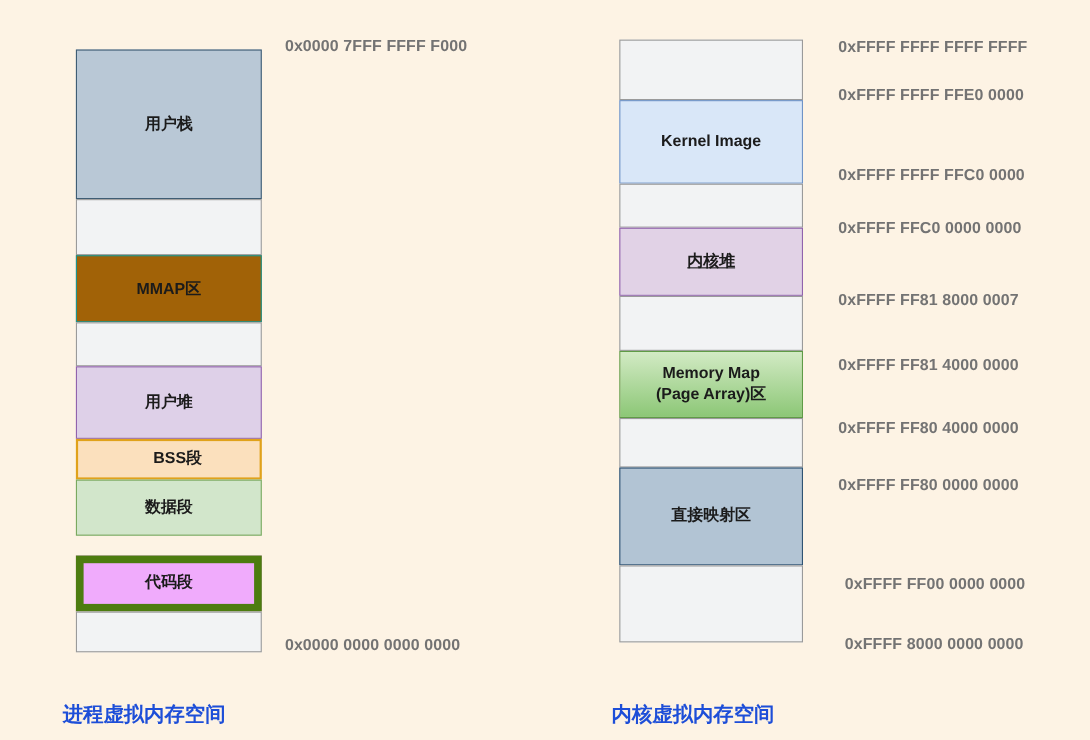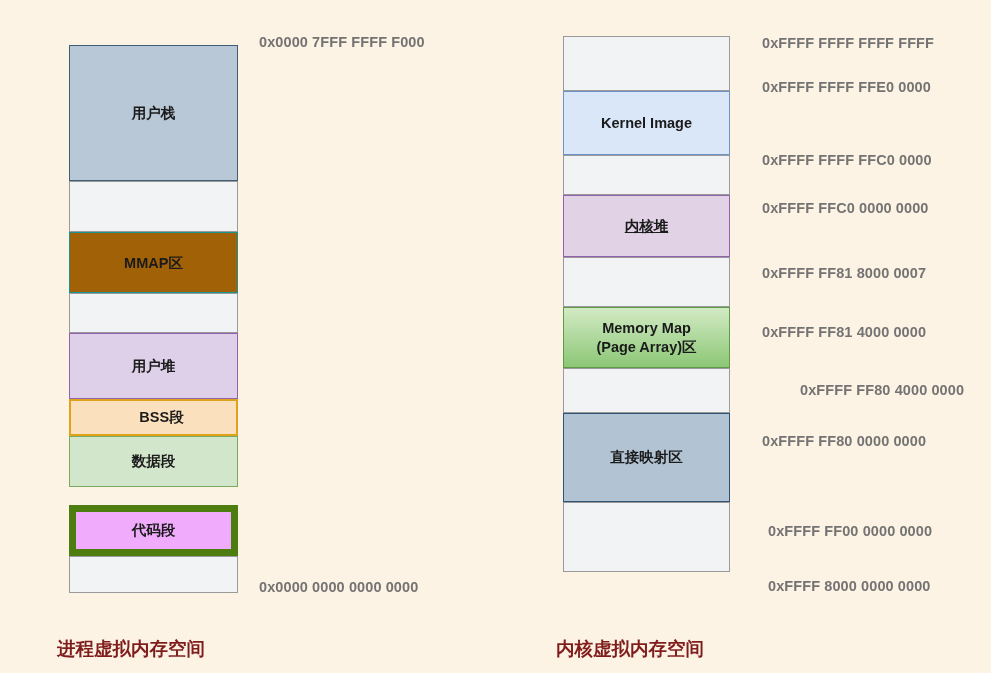--- a/index.html
+++ b/index.html
@@ -120,21 +120,21 @@
     color: #737373;
     white-space: nowrap;
     letter-spacing: 0.1px;
   }
 
   
   .caption {
     position: absolute;
     font-size: 18.5px;
     font-weight: bold;
-    color: #7f1d1d;
+    color: #1d4ed8;
     white-space: nowrap;
   }
   #process-caption { left: 57px; top: 636px; }
   #kernel-caption  { left: 556px; top: 636px; }
 </style>
 </head>
 <body>
 
 <div class="diagram-root">
 
@@ -168,21 +168,21 @@
       </div>
   </div>
 
   <div class="addr" style="left:259px; top:34px">0x0000 7FFF FFFF F000</div>
   <div class="addr" style="left:259px; top:579px">0x0000 0000 0000 0000</div>
 
   <div class="column" id="kernel-column">
     <div class="region gap" style="height:55px">
         <span class="region-label"></span>
       </div>
-    <div class="region kernel-image" style="height:64px">
+    <div class="region kernel-image" style="height:76px">
         <span class="region-label">Kernel Image</span>
       </div>
     <div class="region gap" style="height:40px">
         <span class="region-label"></span>
       </div>
     <div class="region kernel-heap" style="height:62px">
         <span class="region-label">内核堆</span>
       </div>
     <div class="region gap" style="height:50px">
         <span class="region-label"></span>
@@ -201,21 +201,21 @@
         <span class="region-label"></span>
       </div>
   </div>
 
   <div class="addr" style="left:762px; top:35px">0xFFFF FFFF FFFF FFFF</div>
   <div class="addr" style="left:762px; top:79px">0xFFFF FFFF FFE0 0000</div>
   <div class="addr" style="left:762px; top:152px">0xFFFF FFFF FFC0 0000</div>
   <div class="addr" style="left:762px; top:200px">0xFFFF FFC0 0000 0000</div>
   <div class="addr" style="left:762px; top:265px">0xFFFF FF81 8000 0007</div>
   <div class="addr" style="left:762px; top:324px">0xFFFF FF81 4000 0000</div>
-  <div class="addr" style="left:800px; top:382px">0xFFFF FF80 4000 0000</div>
+  <div class="addr" style="left:762px; top:382px">0xFFFF FF80 4000 0000</div>
   <div class="addr" style="left:762px; top:433px">0xFFFF FF80 0000 0000</div>
   <div class="addr" style="left:768px; top:523px">0xFFFF FF00 0000 0000</div>
   <div class="addr" style="left:768px; top:578px">0xFFFF 8000 0000 0000</div>
 
   <div class="caption" id="process-caption">进程虚拟内存空间</div>
   <div class="caption" id="kernel-caption">内核虚拟内存空间</div>
 
 </div>
 
 </body></html>

